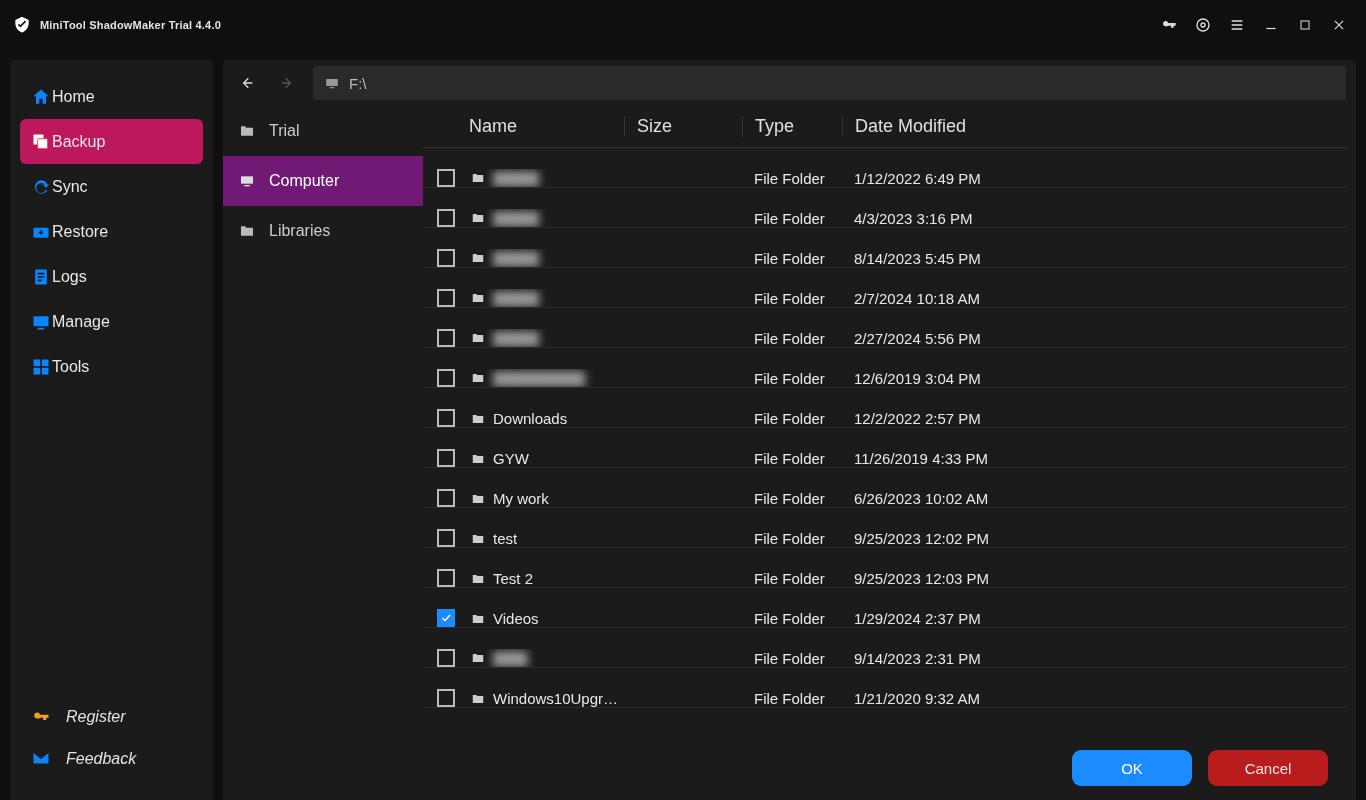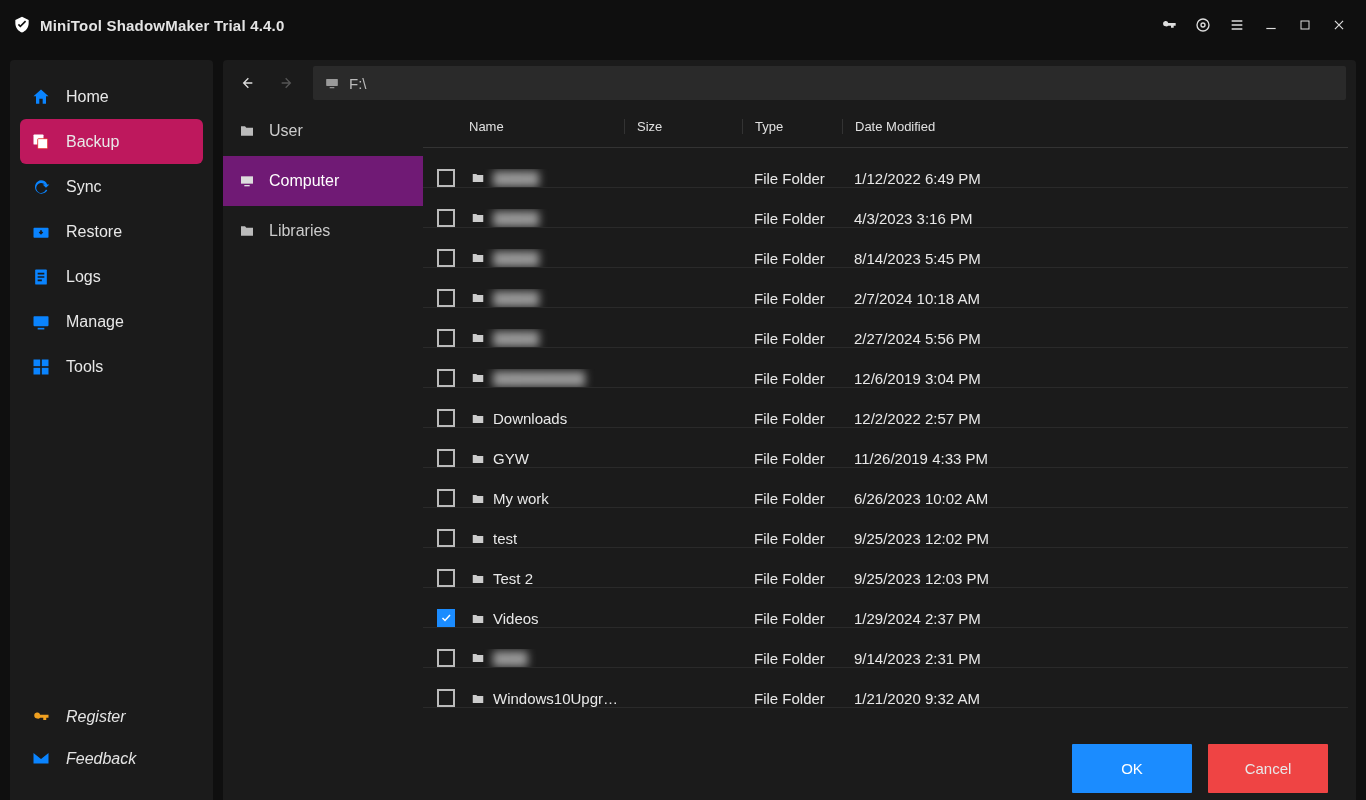--- a/index.html
+++ b/index.html
@@ -12,38 +12,38 @@
     font-size: 14px;
   }
   
   .titlebar {
     height: 50px;
     display: flex; align-items: center;
     padding: 0 10px 0 12px;
     background: #0f0f0f;
   }
   .titlebar .logo svg { display:block; }
-  .titlebar .app-title { margin-left: 8px; font-size: 15px; font-weight:600; letter-spacing:0.2px;}
+  .titlebar .app-title { margin-left: 8px; font-size: 11px; font-weight:600; letter-spacing:0.2px;}
   .titlebar .spacer { flex: 1; }
   .titlebar .win-icons { display:flex; gap: 16px; align-items:center; margin-right:8px;}
   .titlebar .win-icons span { width:18px; height:18px; display:flex; align-items:center; justify-content:center; cursor:pointer; color:#ddd;}
   .titlebar .key-icon { color:#f0a020; }
   
   .layout { display:flex; height: 750px; }
   .sidebar {
     width: 203px;
     background:#1b1b1b;
     margin:10px 0 0 10px;
     border-radius:4px 4px 0 0;
     display:flex; flex-direction:column;
   }
   .nav { padding-top:14px;}
   .nav-item {
     height:45px; display:flex; align-items:center;
-    padding-left:20px; gap:14px;
+    padding-left:20px; gap:0;
     font-size:16px; cursor:pointer;
     color:#e8e8e8;
   }
   .nav-item.active { background:#be185d; border-radius:6px; margin:0 10px; padding-left:10px;}
   .nav-item .icon { width:22px; height:22px; display:flex; align-items:center; justify-content:center;}
   .nav-item .icon svg { fill:#0a84ff; }
   .nav-item.active .icon svg { fill:#fff; }
   .sidebar-bottom { margin-top:auto; padding-bottom:20px;font-style:italic;}
   .bottom-item { height:42px; display:flex; align-items:center; padding-left:20px; gap:14px; font-size:16px; cursor:pointer;}
   .bottom-item .icon { width:22px; display:flex; align-items:center; justify-content:center; }
@@ -55,21 +55,21 @@
   .pathbox { flex:1; height:34px; background:#2a2a2a; border-radius:2px; display:flex; align-items:center; padding:0 10px; color:#bbb; font-size:15px; gap:8px;}
   .pathbox svg { fill:#999; }
   
   .browser { flex:1; display:flex; min-height:0; }
   .left-panel { width:200px; background:#1b1b1b; }
   .lp-item { height:50px; display:flex; align-items:center; padding-left:14px; gap:12px; font-size:16px; color:#ccc; cursor:pointer; }
   .lp-item.selected { background:#701a75; color:#fff;text-align:center; }
   .lp-item svg { fill:#bbb; width:20px; height:16px; }
   .lp-item.selected svg { fill:#ddd; }
   .right-panel { flex:1; display:flex; flex-direction:column; min-width:0; margin-right:8px;}
-  .table-header { height:42px; display:flex; align-items:center; color:#e0e0e0; font-size:13px; border-bottom:1px solid #333; }
+  .table-header { height:42px; display:flex; align-items:center; color:#e0e0e0; font-size:18px; border-bottom:1px solid #333; }
   .col-check { width:46px; flex:none; }
   .col-name { width:155px; flex:none; padding-left:0; }
   .col-size { width:118px; flex:none; border-left:1px solid #333; padding-left:12px;}
   .col-type { width:100px; flex:none; border-left:1px solid #333; padding-left:12px;}
   .col-date { width:150px; flex:none; border-left:1px solid #333; padding-left:12px;}
   .col-rest { flex:1; border-left:1px solid #333; }
   .table-body { flex:1; overflow-y:scroll; }
   .table-body::-webkit-scrollbar { width:16px; background:#2a2a2a;}
   .table-body::-webkit-scrollbar-thumb { background:#5a5a5a;}
   .row { height:40px; display:flex; align-items:flex-end; color:#e8e8e8; font-size:15px; border-bottom:1px solid #2a2a2a;}
@@ -79,23 +79,23 @@
   .cb.checked svg { stroke:#fff; }
   .row .namecell { width:155px; display:flex; align-items:center; gap:6px; overflow:hidden; white-space:nowrap; text-overflow:ellipsis;}
   .row .namecell .fname { overflow:hidden; text-overflow:ellipsis; white-space:nowrap;}
   .row .blurred .fname { filter: blur(4px); color:#999; }
   .row .namecell svg { fill:#ccc; flex:none; width:18px; height:14px;}
   .row .sizecell { width:118px; padding-left:12px; color:#ddd;}
   .row .typecell { width:100px; padding-left:12px; }
   .row .datecell { width:246px; padding-left:12px; }
   
   .footer { height:64px; display:flex; justify-content:flex-end; align-items:center; gap:16px; padding-right:28px;}
-  .btn { width:120px; height:49px; border-radius:1px; display:flex; align-items:center; justify-content:center; font-size:15px; cursor:pointer;}
+  .btn { width:120px; height:36px; border-radius:9px; display:flex; align-items:center; justify-content:center; font-size:15px; cursor:pointer;}
   .btn-primary { background:#1b8cff; color:#fff;}
-  .btn-default { background:#ef4444; color:#e8e8e8;}
+  .btn-default { background:#b91c1c; color:#e8e8e8;}
 </style>
 </head>
 <body>
 
 <div class="titlebar">
   <span class="logo">
     <svg width="20" height="20" viewBox="0 0 24 24">
         <path fill="#fff" d="M12 2L4 6v4c0 5 3.4 9.7 8 11 4.6-1.3 8-6 8-11V6l-8-4zM10 15l-3-3 1.4-1.4L10 12.2l5.6-5.6L17 8l-7 7z"></path>
       </svg>
   </span>
@@ -244,21 +244,21 @@
         <span>F:\</span>
       </div>
     </div>
 
     <div class="browser">
       <div class="left-panel">
         <div class="lp-item">
           <svg viewBox="0 0 24 24">
               <path d="M3 5h6l2 2h10v12H3z"></path>
             </svg>
-          <span>User</span>
+          <span>Trial</span>
         </div>
         <div class="lp-item selected">
           <svg viewBox="0 0 24 24">
               <rect x="3" y="5" width="18" height="11"></rect>
               <rect x="8" y="18" width="8" height="2"></rect>
             </svg>
           <span>Computer</span>
         </div>
         <div class="lp-item">
           <svg viewBox="0 0 24 24">

